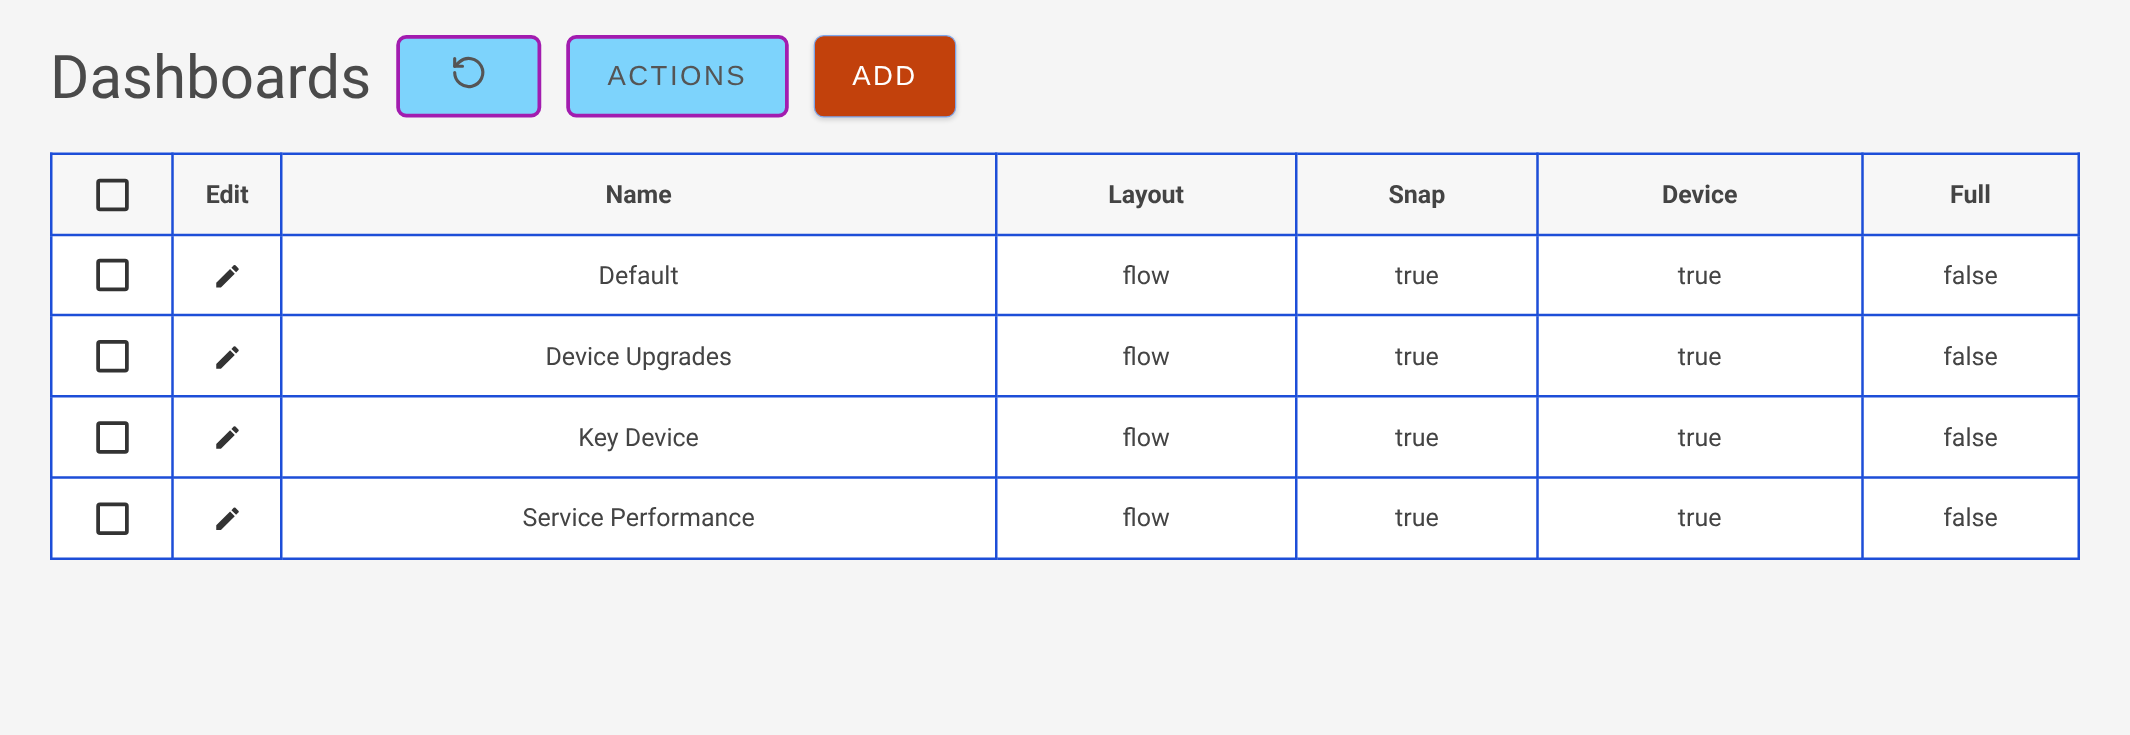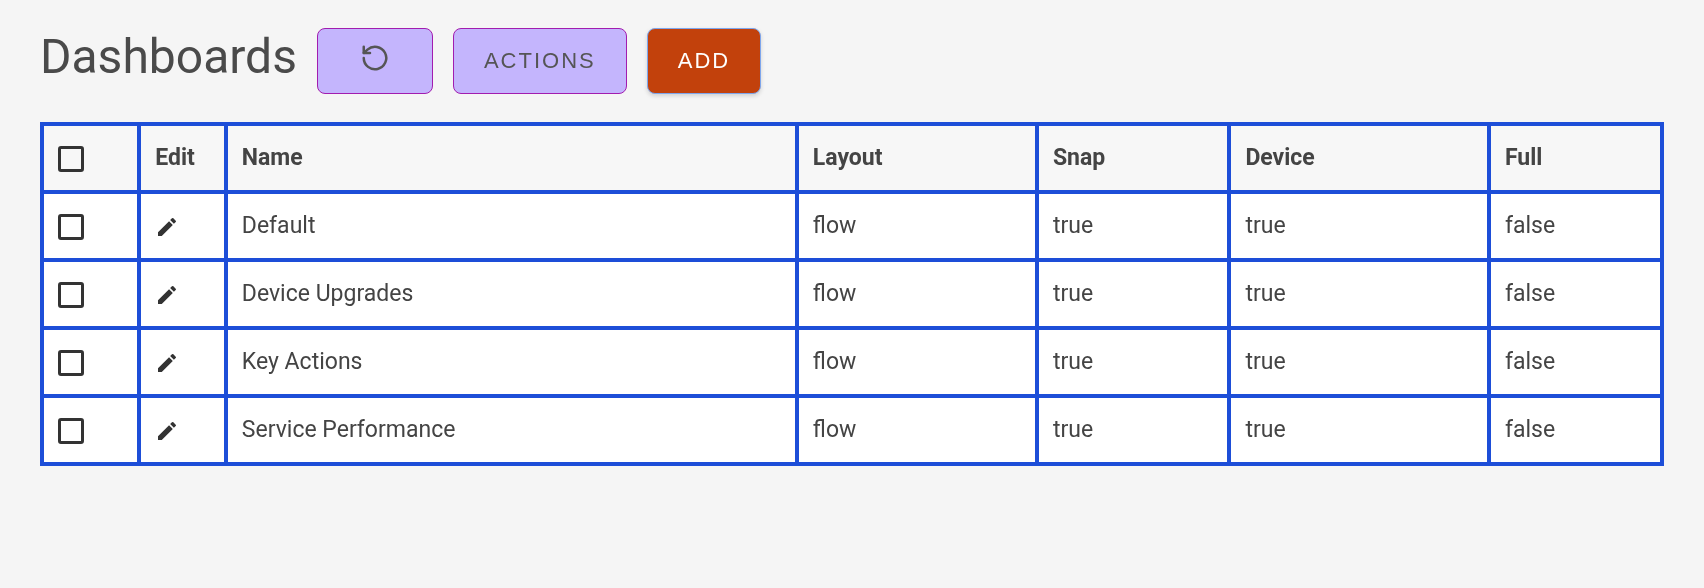--- a/index.html
+++ b/index.html
@@ -10,34 +10,35 @@
     height: 588px;
     background: #f5f5f5;
     font-family: -apple-system, BlinkMacSystemFont, "Segoe UI", Roboto, "Helvetica Neue", Arial, sans-serif;
     color: #333;
   }
   .page {
     padding: 28px 40px 40px 40px;
   }
   .header-row {
     display: flex;
+    align-items: center;
     gap: 20px;
   }
   .page-title {
     font-size: 48px;
     font-weight: 400;
     color: #4a4a4a;
     margin: 0;
   }
   .btn {
     height: 66px;
     padding: 0 30px;
-    border: 1px solid #a21caf;
+    border: 3px solid #a21caf;
     border-radius: 8px;
-    background: #c4b5fd;
+    background: #7dd3fc;
     font-size: 22px;
     font-weight: 500;
     letter-spacing: 2px;
     color: #555;
     display: inline-flex;
     align-items: center;
     justify-content: center;
     cursor: pointer;
   }
   .btn.icon-only {
@@ -59,24 +60,24 @@
     color: #777;
   }
   table.data {
     margin-top: 28px;
     width: 100%;
     border-collapse: collapse;
     background: #fff;
     table-layout: fixed;
   }
   table.data th, table.data td {
-    border: 4px solid #1d4ed8;
+    border: 2px solid #1d4ed8;
     padding: 18px 14px;
-    font-size: 23px;
-    text-align: left;
+    font-size: 20px;
+    text-align: center;
     vertical-align: middle;
     color: #444;
   }
   table.data thead th {
     background: #f7f7f7;
     font-weight: 700;
     color: #444;
   }
   col.col-check { width: 90px; }
   col.col-edit  { width: 80px; }
@@ -180,21 +181,21 @@
           <td>flow</td>
           <td>true</td>
           <td>true</td>
           <td>false</td>
         </tr>
         <tr>
           <td class="check-cell"><span class="checkbox"></span></td>
           <td class="edit-cell"><span class="edit-icon"><svg viewBox="0 0 24 24" fill="#333">
                 <path d="M3 17.25V21h3.75L17.81 9.94l-3.75-3.75L3 17.25zM20.71 7.04a1 1 0 0 0 0-1.41l-2.34-2.34a1 1 0 0 0-1.41 0l-1.83 1.83 3.75 3.75 1.83-1.83z"></path>
               </svg></span></td>
-          <td>Key Actions</td>
+          <td>Key Device</td>
           <td>flow</td>
           <td>true</td>
           <td>true</td>
           <td>false</td>
         </tr>
         <tr>
           <td class="check-cell"><span class="checkbox"></span></td>
           <td class="edit-cell"><span class="edit-icon"><svg viewBox="0 0 24 24" fill="#333">
                 <path d="M3 17.25V21h3.75L17.81 9.94l-3.75-3.75L3 17.25zM20.71 7.04a1 1 0 0 0 0-1.41l-2.34-2.34a1 1 0 0 0-1.41 0l-1.83 1.83 3.75 3.75 1.83-1.83z"></path>
               </svg></span></td>

